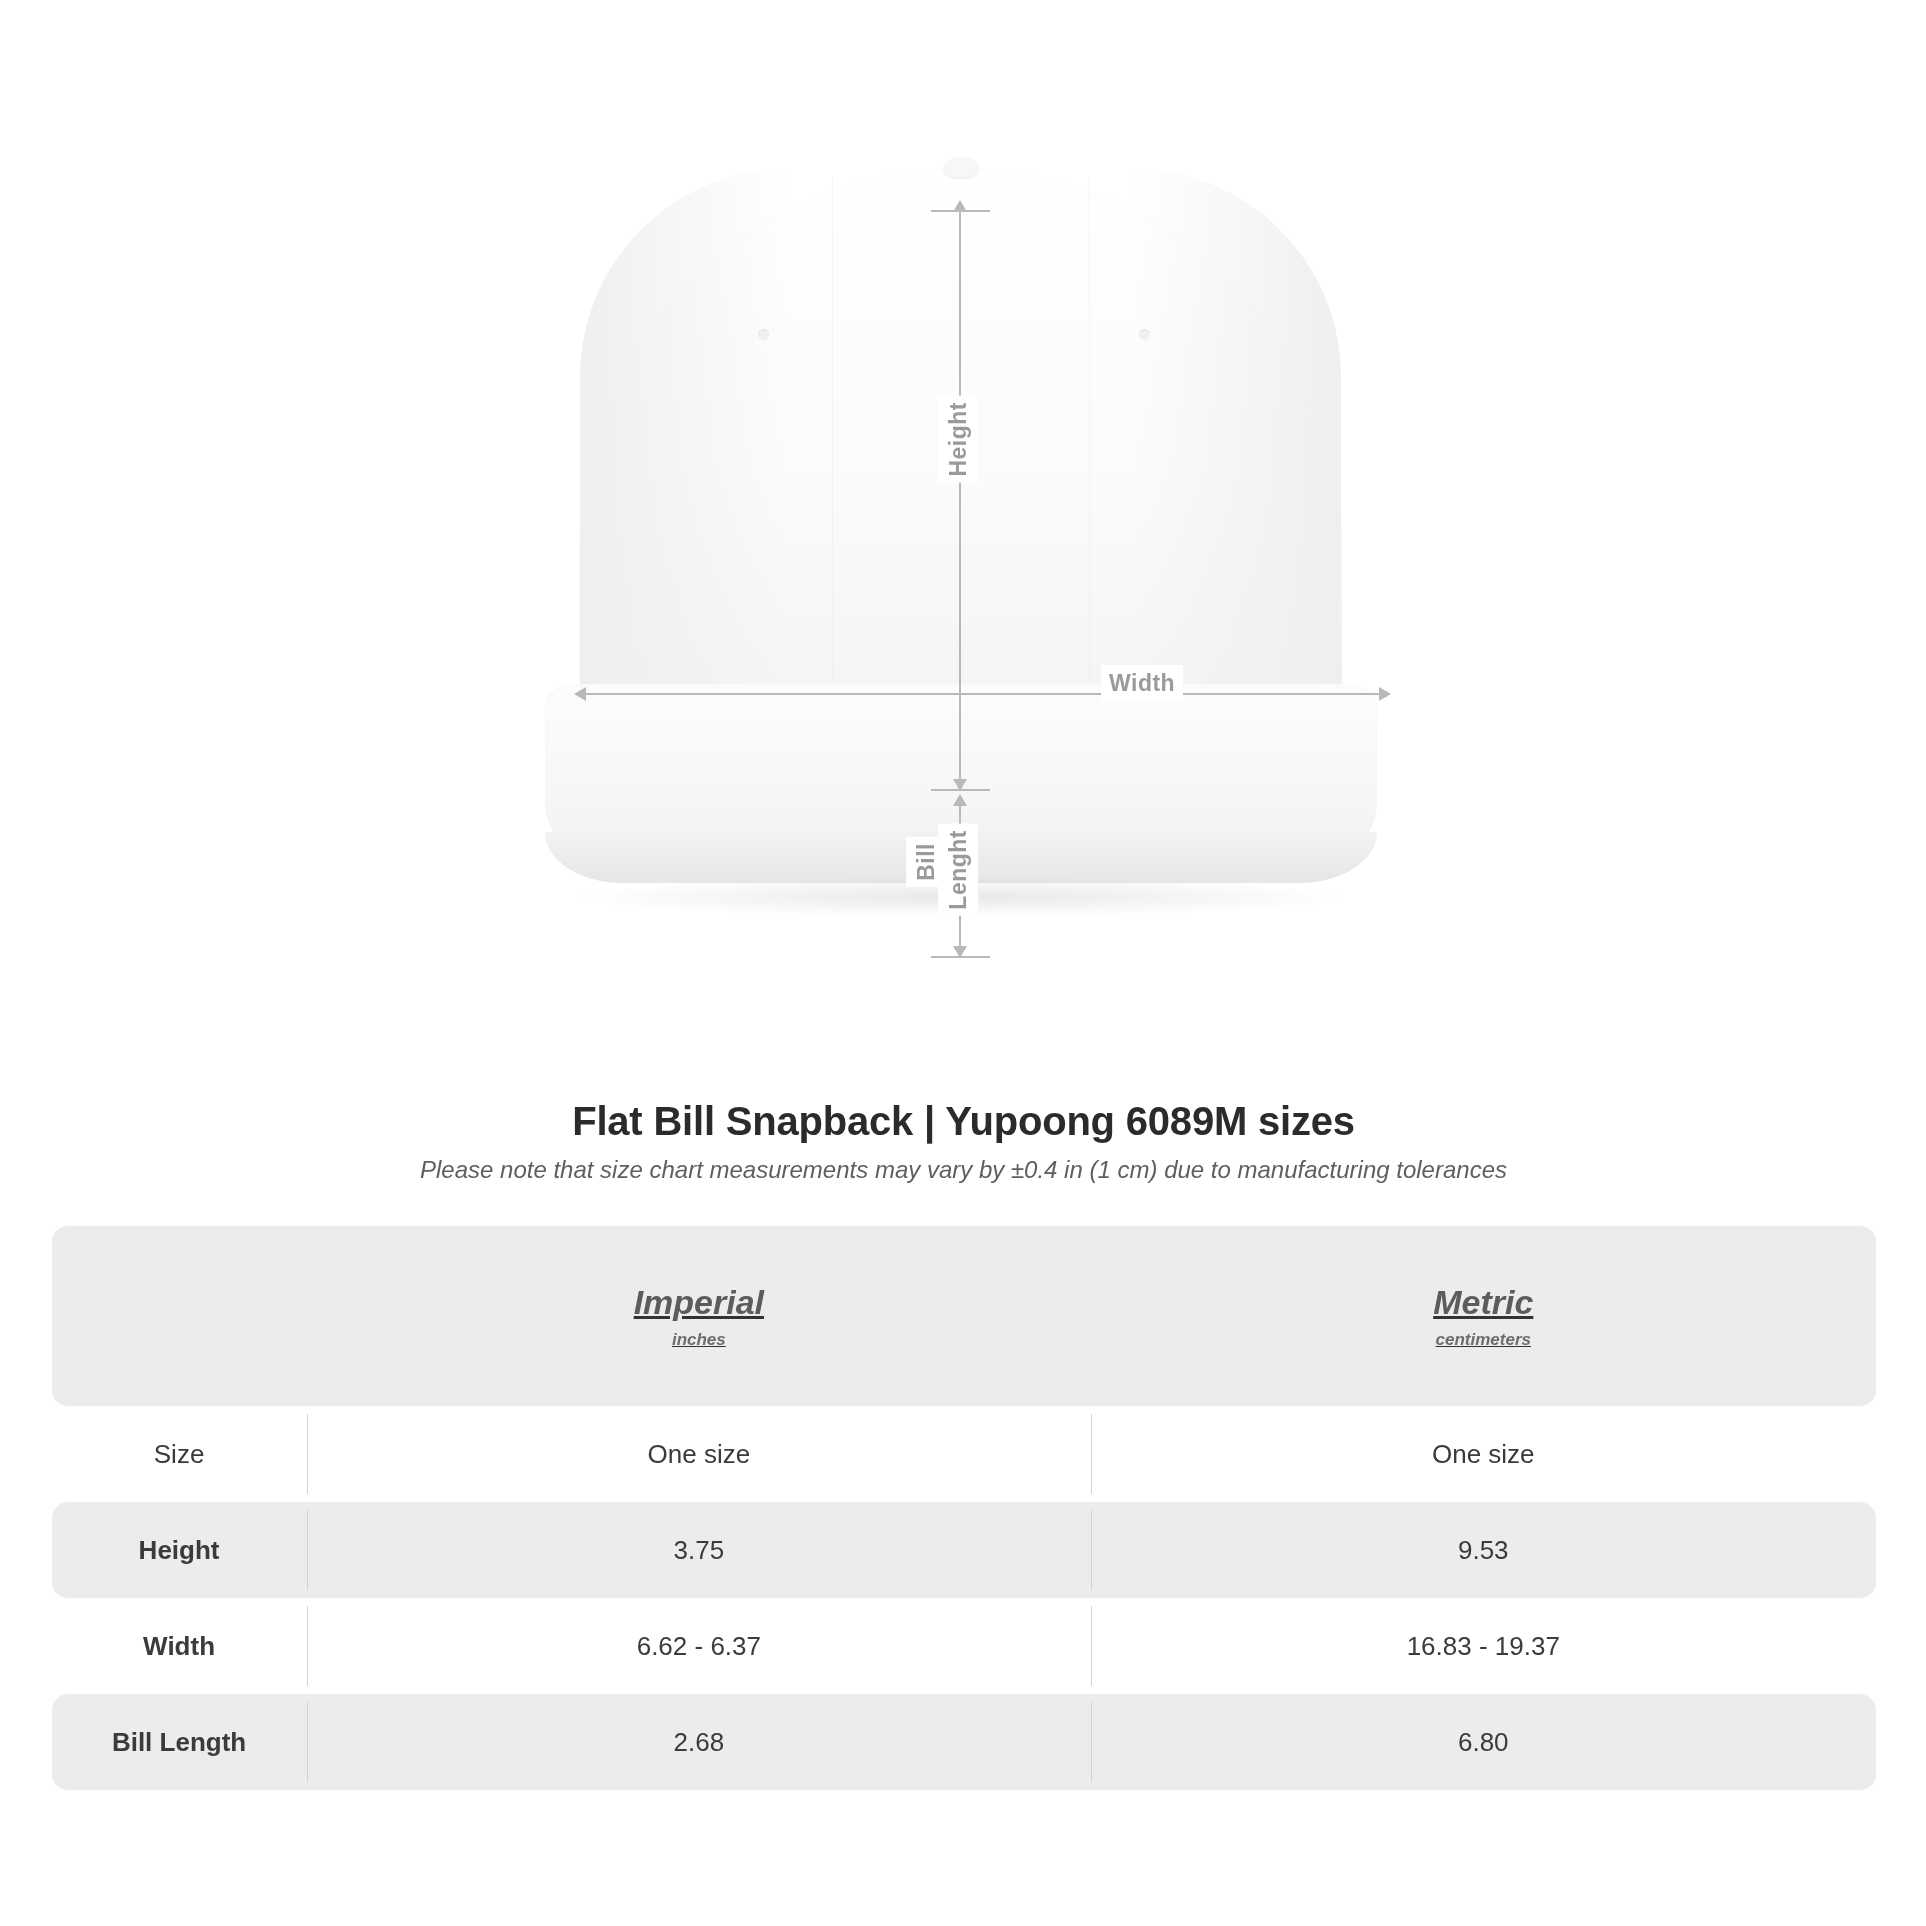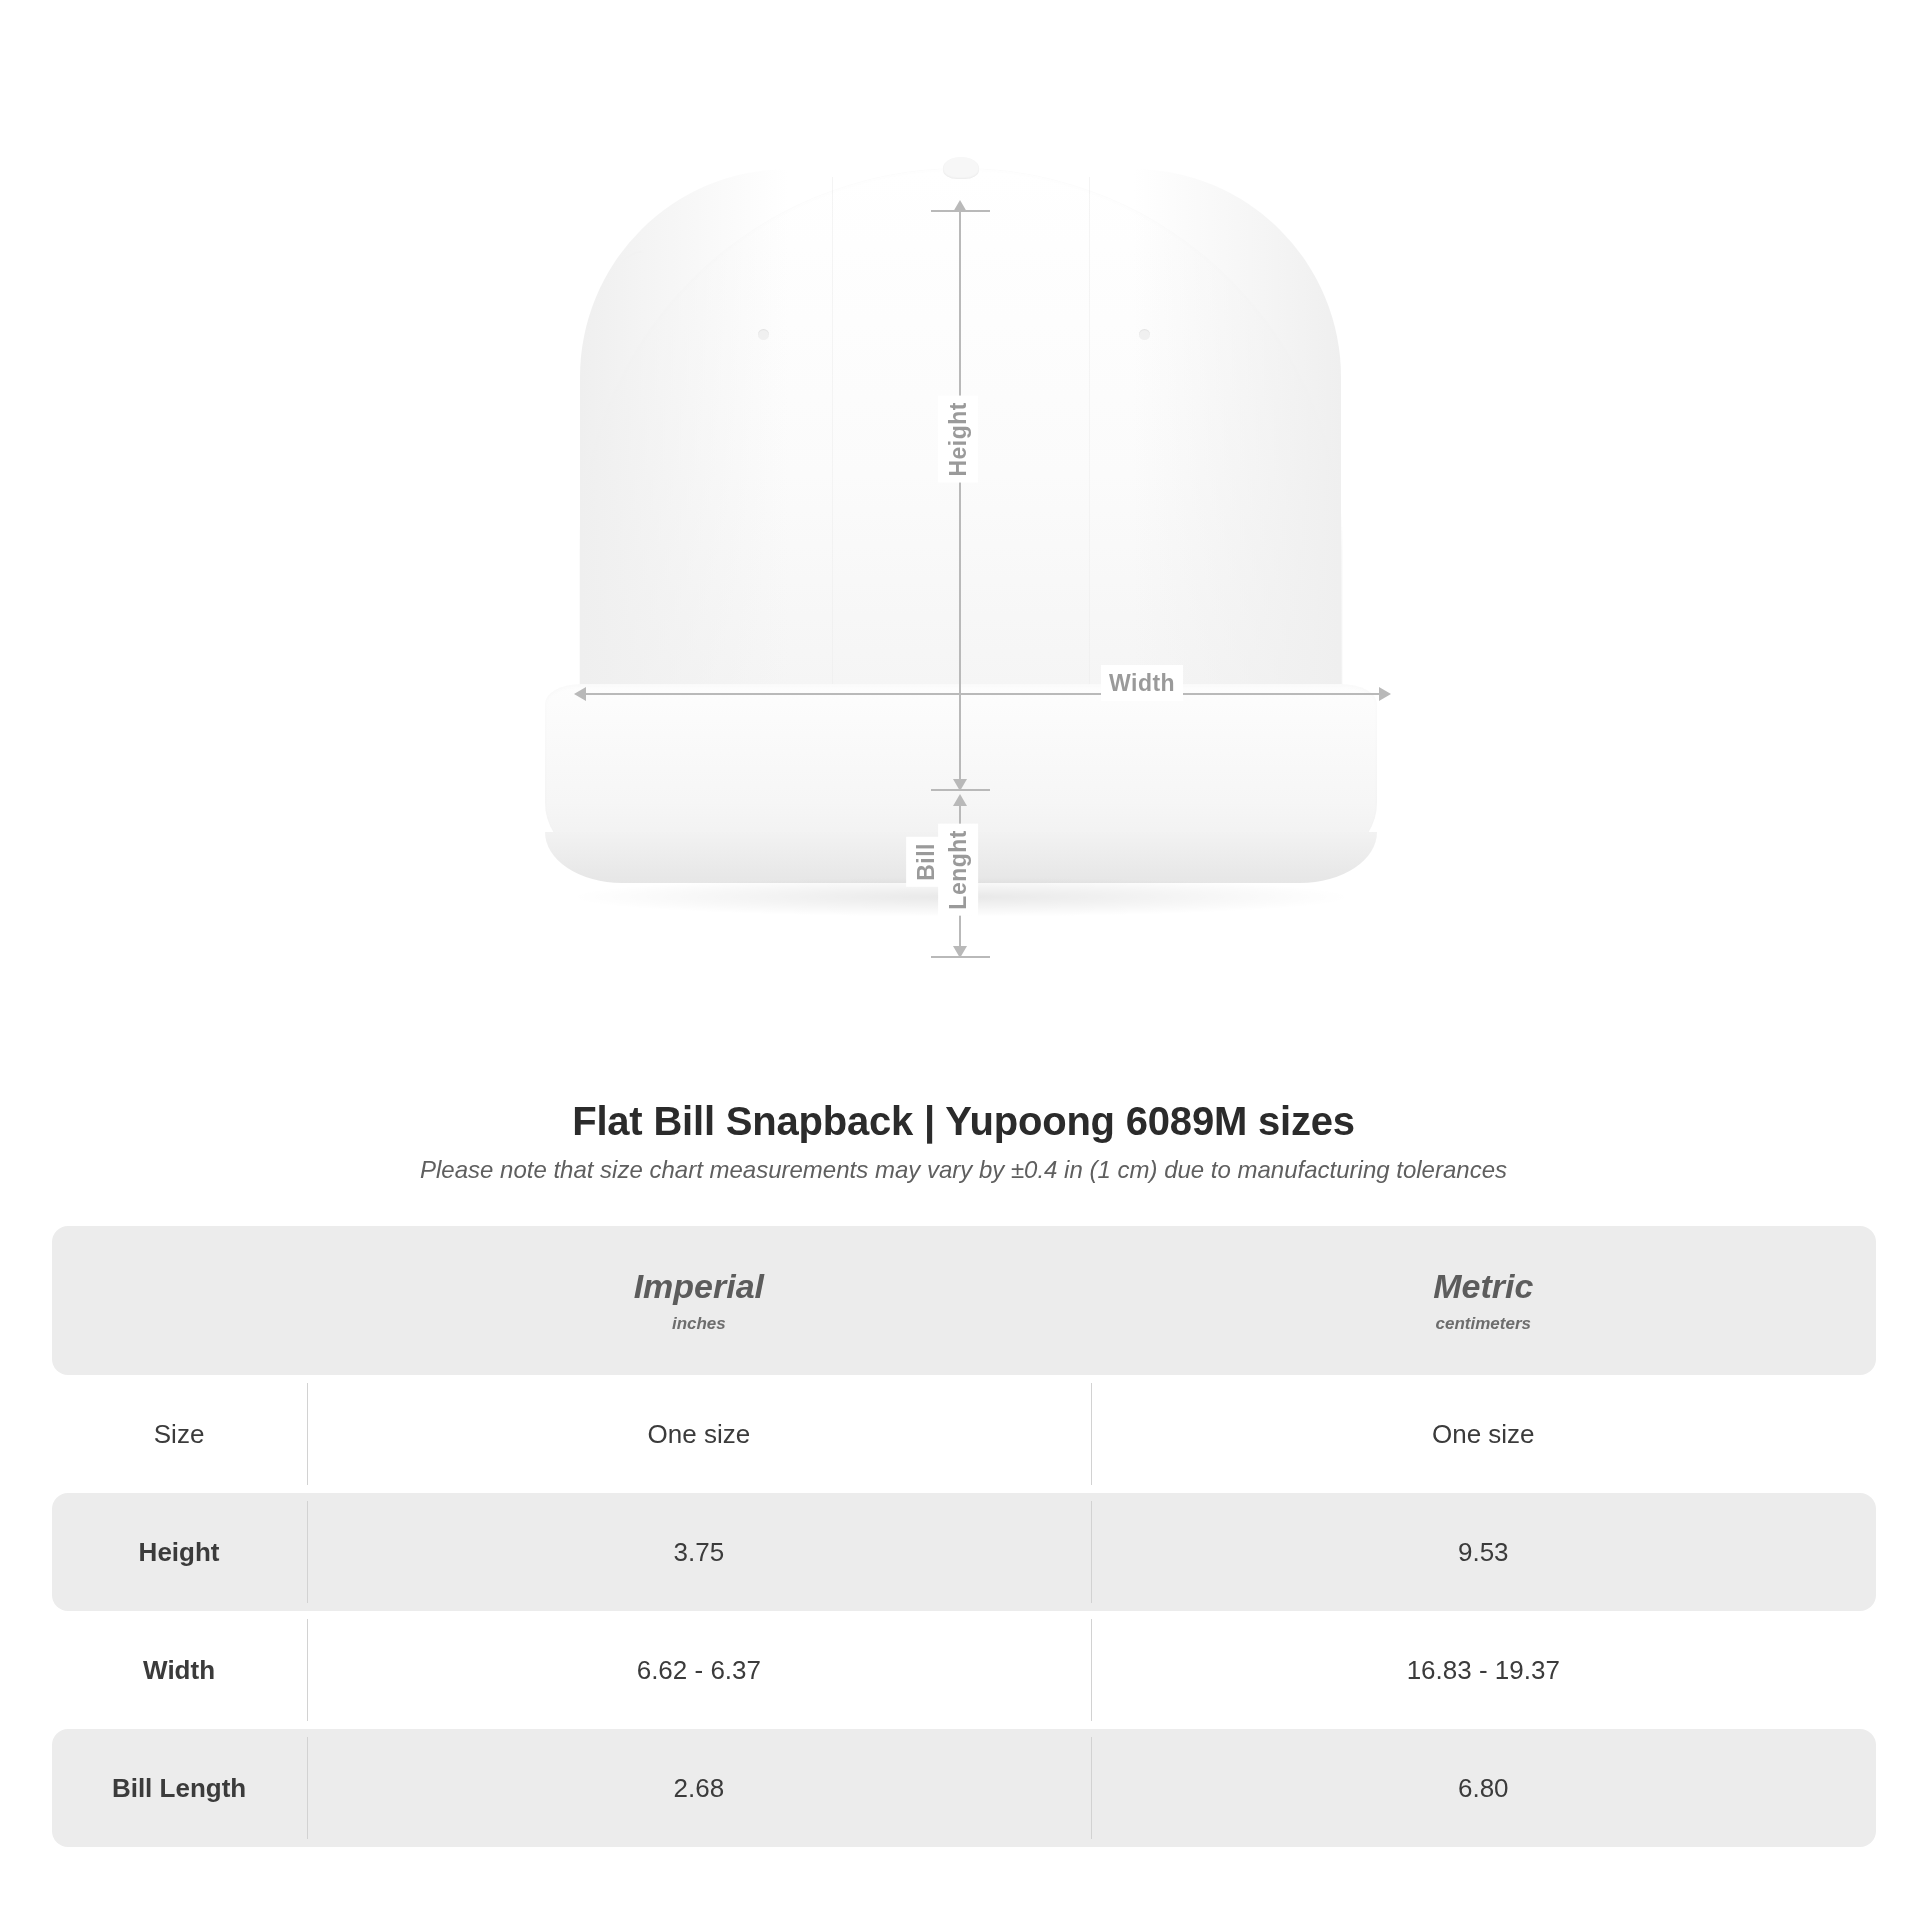--- a/index.html
+++ b/index.html
@@ -213,22 +213,23 @@
     border-collapse: collapse;
     table-layout: fixed;
   }
   table.size-chart th,
   table.size-chart td {
     text-align: center;
     vertical-align: middle;
   }
   thead tr.unit-row th {
     background: #ececec;
-    height: 149px;
+    height: 180px;
     padding: 0;
+    text-decoration: underline;
   }
   thead tr.unit-row th:first-child {
     border-top-left-radius: 16px;
     border-bottom-left-radius: 16px;
   }
   thead tr.unit-row th:last-child {
     border-top-right-radius: 16px;
     border-bottom-right-radius: 16px;
   }
   .unit-name {
@@ -237,21 +238,21 @@
     font-style: italic;
     color: #5c5c5c;
   }
   .unit-sub {
     font-size: 17px;
     font-style: italic;
     color: #6d6d6d;
     margin-top: 8px;
   }
   tbody tr {
-    height: 118px;
+    height: 96px;
   }
   tbody tr.shaded td {
     background: #ececec;
   }
   tbody tr.shaded td:first-child {
     border-top-left-radius: 16px;
     border-bottom-left-radius: 16px;
   }
   tbody tr.shaded td:last-child {
     border-top-right-radius: 16px;

